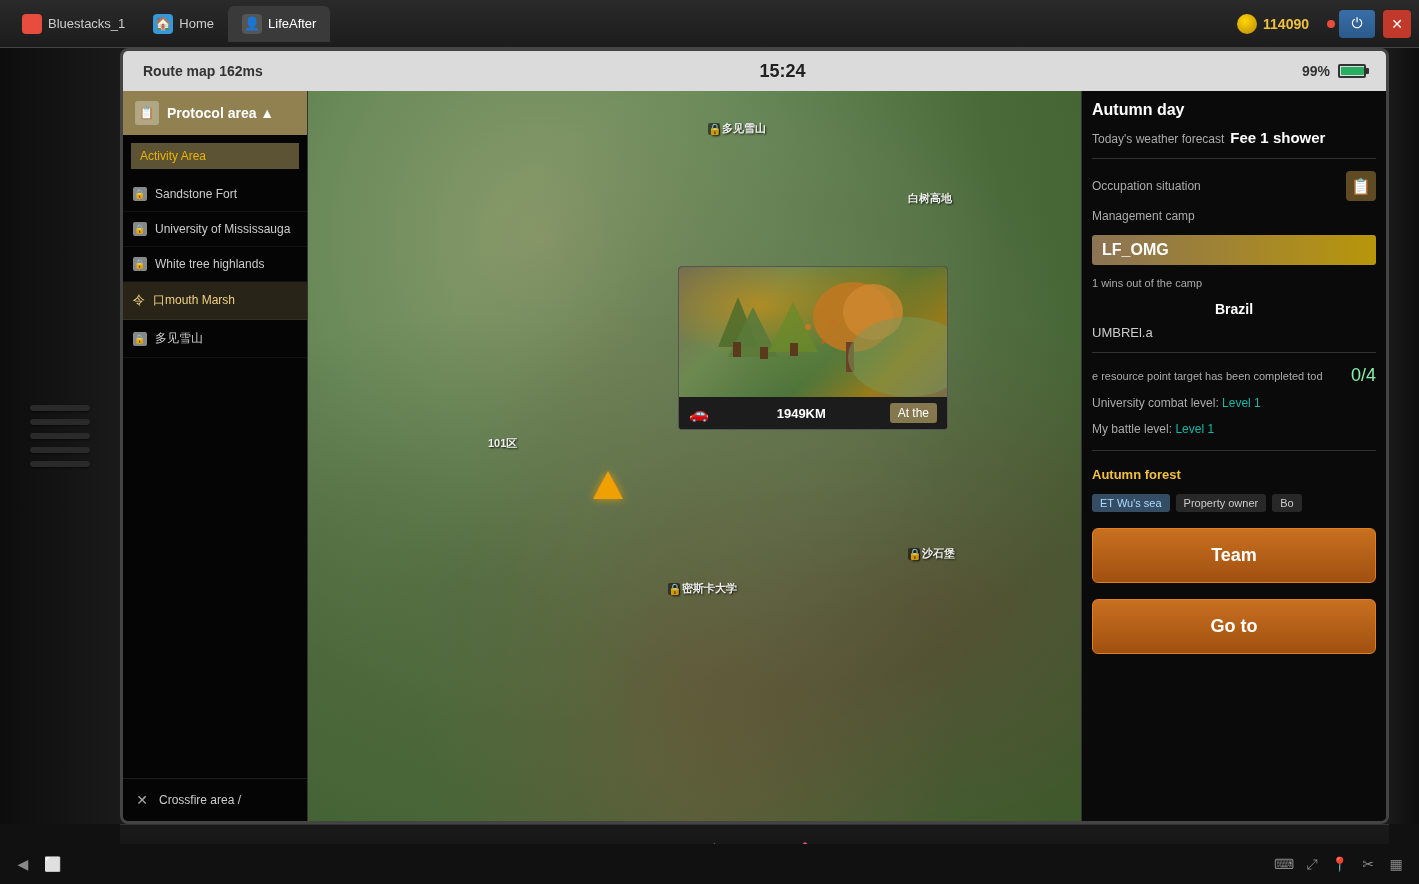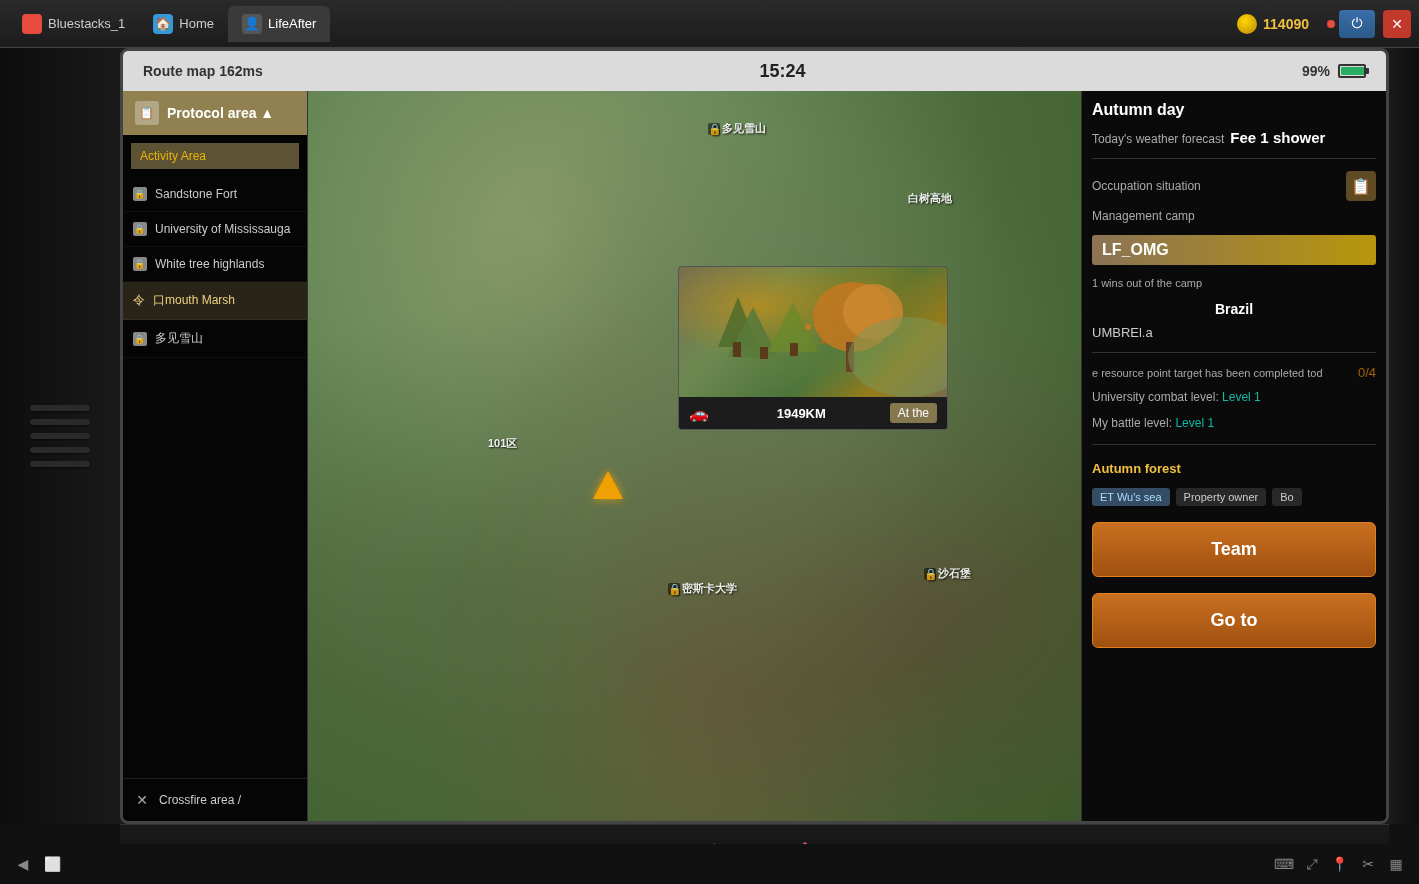--- a/index.html
+++ b/index.html
@@ -381,21 +381,21 @@
     .rp-wins { color: #aaa; font-size: 11px; margin-bottom: 4px; }
     .rp-location-name { color: #fff; font-size: 14px; font-weight: bold; text-align: center; }
     .rp-location-sub { color: #ccc; font-size: 13px; }
     .rp-resource-row {
       display: flex;
       align-items: center;
       justify-content: space-between;
       font-size: 11px;
       color: #aaa;
     }
-    .rp-resource-count { color: #a16207; font-size: 13px; }
+    .rp-resource-count { color: #86efac; font-size: 18px; }
     .rp-combat-row {
       font-size: 12px;
       color: #aaa;
       margin: 2px 0;
     }
     .rp-combat-val { color: #14b8a6; }
     .rp-forest-label { color: #f0c040; font-size: 13px; font-weight: bold; margin: 4px 0; }
     .rp-tags-row {
       display: flex;
       gap: 6px;
@@ -648,21 +648,21 @@
       </div>
       <div class="map-label" style="left:440px;top:265px;">
         <span>利Nippon林</span>
       </div>
       <div class="map-label" style="left:180px;top:345px;">
         <span>101区</span>
       </div>
       <div class="map-label" style="left:360px;top:490px;">
         <span class="map-lock">🔒</span><span>密斯卡大学</span>
       </div>
-      <div class="map-label" style="left:616px;top:455px;margin-top:20px;">
+      <div class="map-label" style="left:600px;top:455px;">
         <span class="map-lock">🔒</span><span>沙石堡</span>
       </div>
 
       <div class="player-arrow"></div>
 
       <div class="location-popup">
         <div class="location-popup-img">
           <div class="location-popup-trees"></div>
 
           <svg width="100%" height="100%" style="position:absolute;inset:0;" viewBox="0 0 270 130" preserveAspectRatio="xMidYMid slice">

